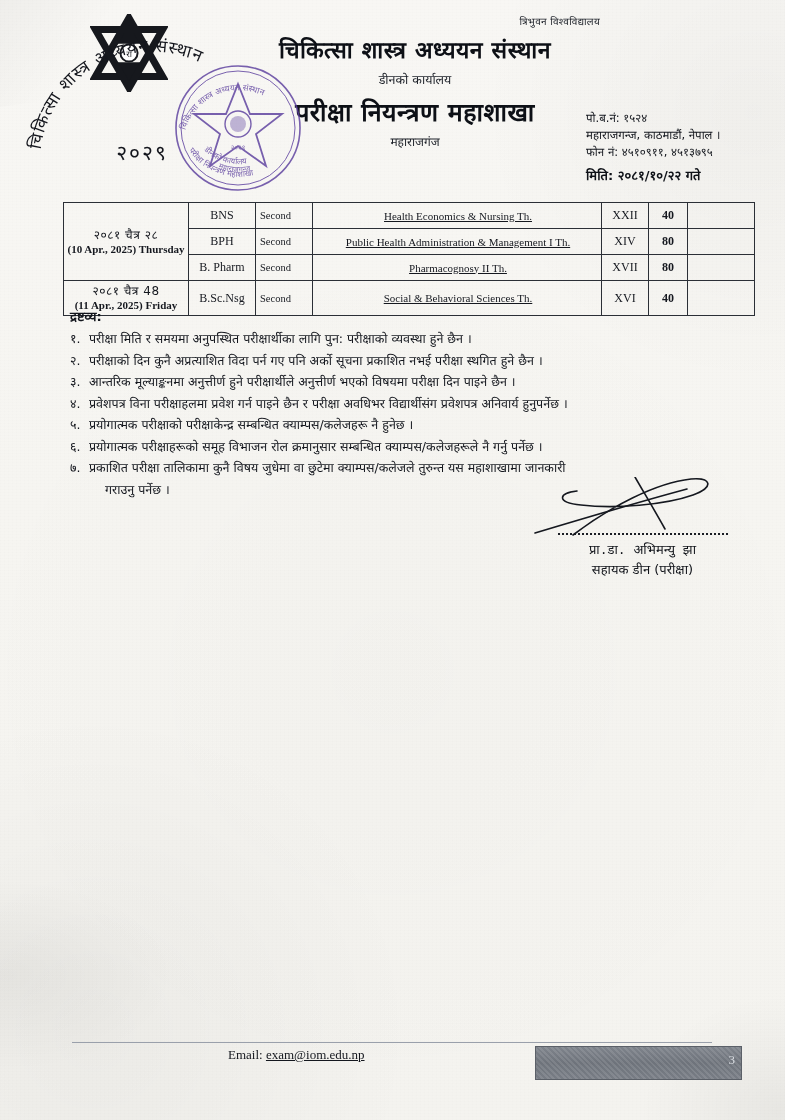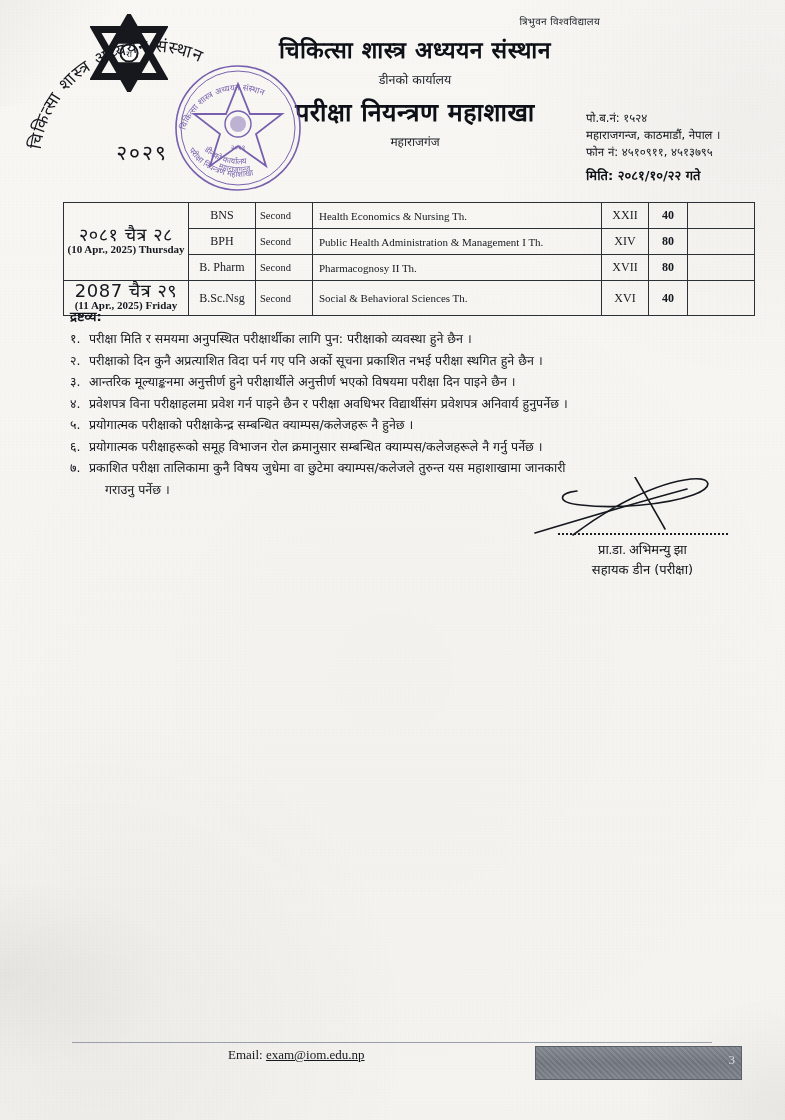--- a/index.html
+++ b/index.html
@@ -70,43 +70,43 @@
   table{border-collapse:collapse;width:682px;table-layout:fixed;}
   td{
     border:1px solid #2b2f36;
     padding:2px 4px;
     font-size:11px;
     color:#15181f;
     height:21px;
     vertical-align:middle;
   }
   td.date-cell{width:120px;text-align:center;line-height:14px;padding:3px 2px;}
-  td.date-cell .np{font-family:"DejaVu Sans", sans-serif;font-size:18px;letter-spacing:.5px;}
+  td.date-cell .np{font-family:"DejaVu Sans", sans-serif;font-size:12px;letter-spacing:.5px;}
   td.date-cell .en{font-size:11px;font-weight:700;}
   td.prog-cell{width:58px;text-align:center;font-size:12px;margin-top:28px;}
   td.year-cell{width:48px;text-align:left;font-size:10.5px;}
-  td.subj-cell{width:278px;text-align:left;padding-left:6px;font-size:11px;}
+  td.subj-cell{width:278px;text-align:center;padding-left:6px;font-size:11px;text-decoration:underline;}
   td.code-cell{width:38px;text-align:center;font-size:12px;}
   td.marks-cell{width:30px;text-align:center;font-size:12px;font-weight:700;margin-top:47px;}
   td.blank-cell{width:58px;}
 
   
   #notes{position:absolute;left:70px;top:307px;width:690px;
     font-family:"DejaVu Sans", sans-serif;color:#13161d;}
   #notes-title{font-size:13px;font-weight:700;margin-bottom:3px;}
   .note-row{display:flex;align-items:flex-start;font-size:12.5px;line-height:21.5px;}
   .note-num{width:19px;flex:0 0 19px;}
   .note-text{flex:1;}
   .note-cont{margin-left:35px;font-size:12.5px;line-height:21.5px;}
 
   
   #sig-block{position:absolute;left:525px;top:487px;width:235px;text-align:center;}
   #sig-svg{position:absolute;left:-10px;top:-10px;width:245px;height:62px;}
   #sig-dots{border-top:2px dotted #1a1d24;width:170px;margin:46px auto 0 auto;height:0;}
-  #sig-name{font-family:Liberation Serif, serif;font-size:13px;margin-top:5px;color:#11141a;}
+  #sig-name{font-family:Liberation Mono, monospace;font-size:13px;margin-top:5px;color:#11141a;}
   #sig-title{font-family:"DejaVu Sans", sans-serif;font-size:13px;margin-top:2px;color:#11141a;}
 
   
   #footer-rule{position:absolute;left:72px;top:1042px;width:640px;
     border-top:1px solid #9aa0ab;}
   #footer-email{position:absolute;left:228px;top:1047px;font-size:13px;color:#14171e;}
   #footer-email .addr{text-decoration:underline;}
   #page-badge{
     position:absolute;left:535px;top:1046px;width:205px;height:32px;
     background:
@@ -226,21 +226,21 @@
           <td class="prog-cell">B. Pharm</td>
           <td class="year-cell">Second</td>
           <td class="subj-cell">Pharmacognosy II Th.</td>
           <td class="code-cell">XVII</td>
           <td class="marks-cell">80</td>
           <td class="blank-cell"></td>
         </tr>
 
         <tr>
           <td class="date-cell">
-            <div class="np">2087 चैत्र २९</div>
+            <div class="np">२०८१ चैत्र 48</div>
             <div class="en">(11 Apr., 2025) Friday</div>
           </td>
           <td class="prog-cell">B.Sc.Nsg</td>
           <td class="year-cell">Second</td>
           <td class="subj-cell">Social &amp; Behavioral Sciences Th.</td>
           <td class="code-cell">XVI</td>
           <td class="marks-cell">40</td>
           <td class="blank-cell"></td>
         </tr>
       </tbody>

